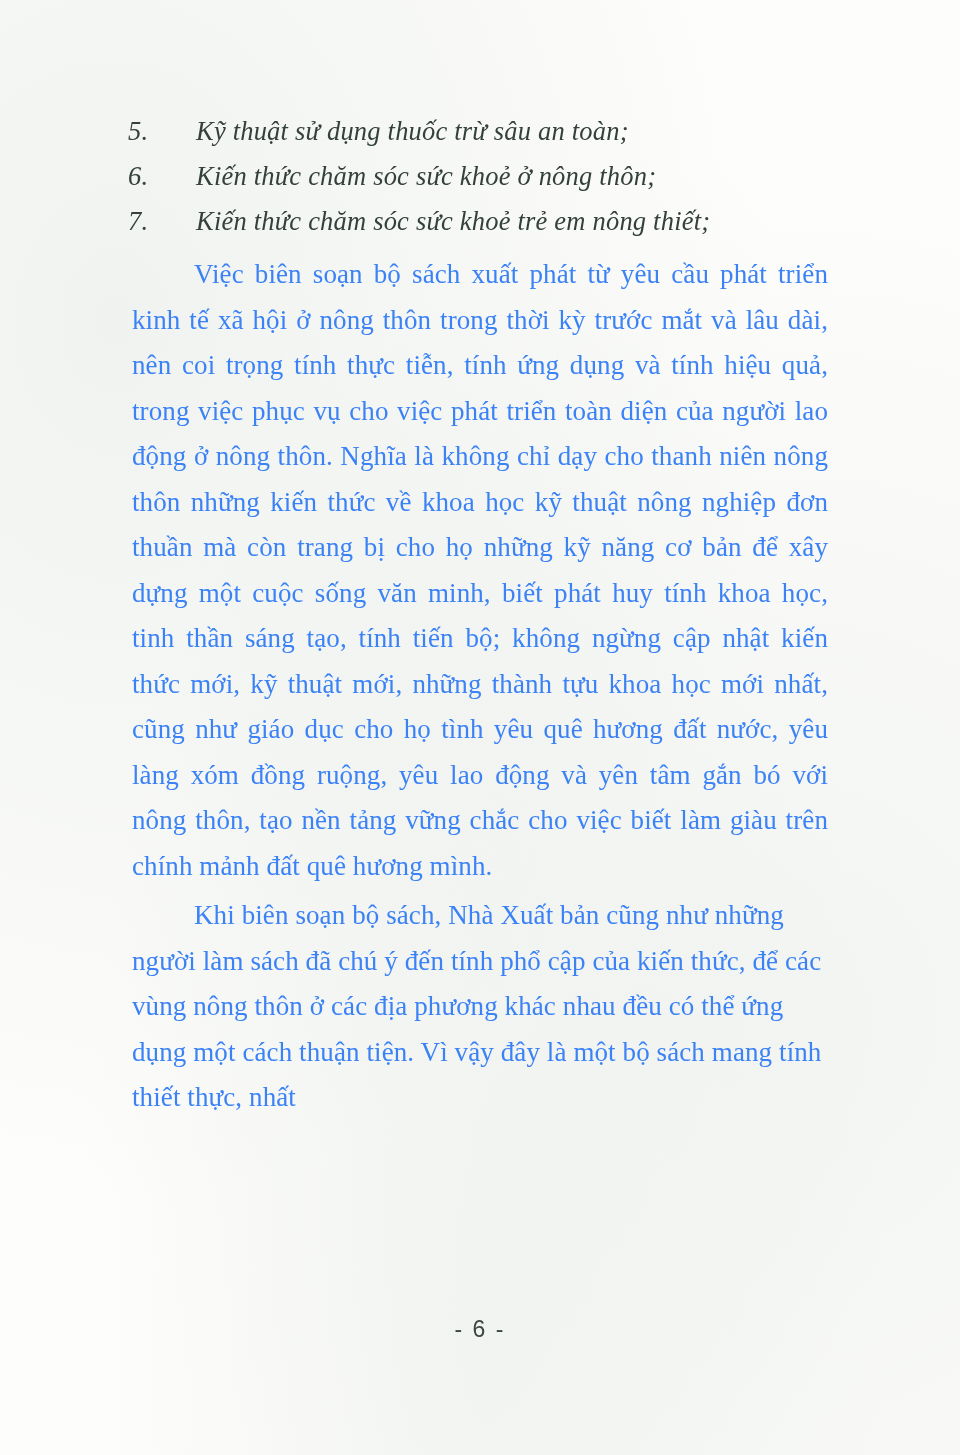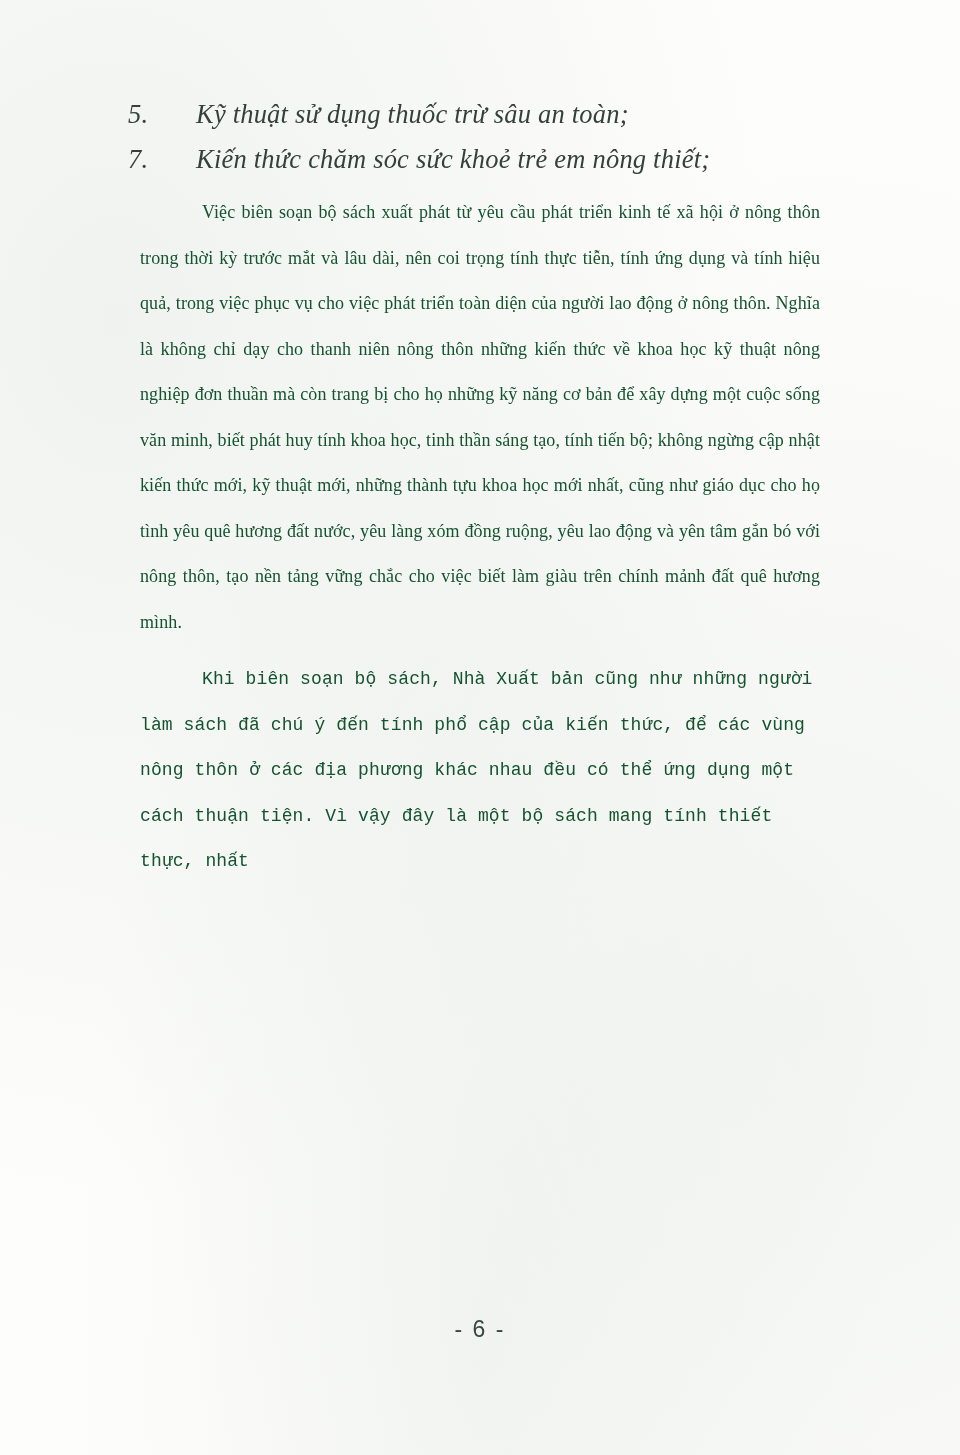--- a/index.html
+++ b/index.html
@@ -23,21 +23,21 @@
     inset: 0;
     background:
       radial-gradient(ellipse at 12% 22%, rgba(190,205,200,0.22), rgba(255,255,255,0) 55%),
       radial-gradient(ellipse at 85% 70%, rgba(195,208,203,0.18), rgba(255,255,255,0) 60%),
       radial-gradient(ellipse at 50% 95%, rgba(200,210,206,0.16), rgba(255,255,255,0) 60%);
     pointer-events: none;
   }
   .content {
     position: absolute;
     left: 128px;
-    top: 92px;
+    top: 109px;
     width: 704px;
   }
   .list {
     margin: 0;
     padding: 0;
     list-style: none;
   }
   .list li {
     font-style: italic;
     font-size: 26.5px;
@@ -47,38 +47,37 @@
     text-indent: -68px;
     color: #33403c;
     white-space: nowrap;
   }
   .list li .num {
     display: inline-block;
     width: 68px;
     text-indent: 0;
   }
   .para {
-    margin: 12px;
+    margin: 4px;
     text-align: justify;
     text-justify: inter-word;
-    font-size: 18px;
+    font-size: 27px;
     line-height: 45.5px;
-    color: #14532d;
+    color: #3b82f6;
     text-indent: 62px;
     letter-spacing: 0.1px;
   }
   .para.first {
     margin-top: 8px;
   }
   .para.second {
     margin-top: 0px;
   }
   .para:last-of-type {
     text-align: left;
-    font-family: Liberation Mono, monospace;
   }
   .folio {
     position: absolute;
     left: 0;
     right: 0;
     top: 1316px;
     text-align: center;
     font-family: "Liberation Sans", sans-serif;
     font-size: 23px;
     letter-spacing: 2px;
@@ -89,20 +88,23 @@
 <body>
 
 <div class="page">
   <div class="content">
 
     <ul class="list">
       <li>
         <span class="num">5.</span><span>Kỹ thuật sử dụng thuốc trừ sâu an toàn;</span>
       </li>
       <li>
+        <span class="num">6.</span><span>Kiến thức chăm sóc sức khoẻ ở nông thôn;</span>
+      </li>
+      <li>
         <span class="num">7.</span><span>Kiến thức chăm sóc sức khoẻ trẻ em nông thiết;</span>
       </li>
     </ul>
 
     <p class="para first">Việc biên soạn bộ sách xuất phát từ yêu cầu phát triển kinh tế xã hội ở nông thôn trong thời kỳ trước mắt và lâu dài, nên coi trọng tính thực tiễn, tính ứng dụng và tính hiệu quả, trong việc phục vụ cho việc phát triển toàn diện của người lao động ở nông thôn. Nghĩa là không chỉ dạy cho thanh niên nông thôn những kiến thức về khoa học kỹ thuật nông nghiệp đơn thuần mà còn trang bị cho họ những kỹ năng cơ bản để xây dựng một cuộc sống văn minh, biết phát huy tính khoa học, tinh thần sáng tạo, tính tiến bộ; không ngừng cập nhật kiến thức mới, kỹ thuật mới, những thành tựu khoa học mới nhất, cũng như giáo dục cho họ tình yêu quê hương đất nước, yêu làng xóm đồng ruộng, yêu lao động và yên tâm gắn bó với nông thôn, tạo nền tảng vững chắc cho việc biết làm giàu trên chính mảnh đất quê hương mình.</p>
     <p class="para second">Khi biên soạn bộ sách, Nhà Xuất bản cũng như những người làm sách đã chú ý đến tính phổ cập của kiến thức, để các vùng nông thôn ở các địa phương khác nhau đều có thể ứng dụng một cách thuận tiện. Vì vậy đây là một bộ sách mang tính thiết thực, nhất</p>
 
   </div>
 
   <div class="folio">- 6 -</div>

